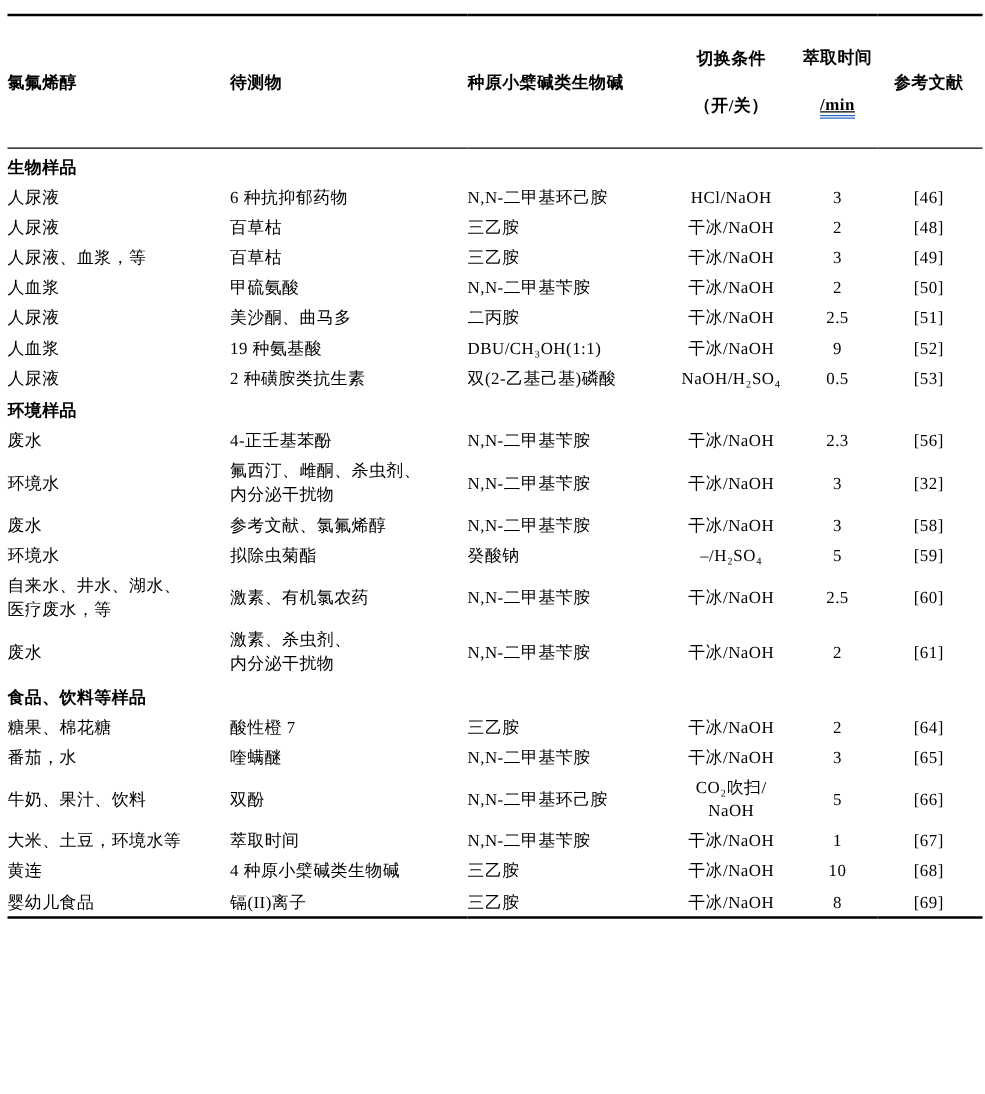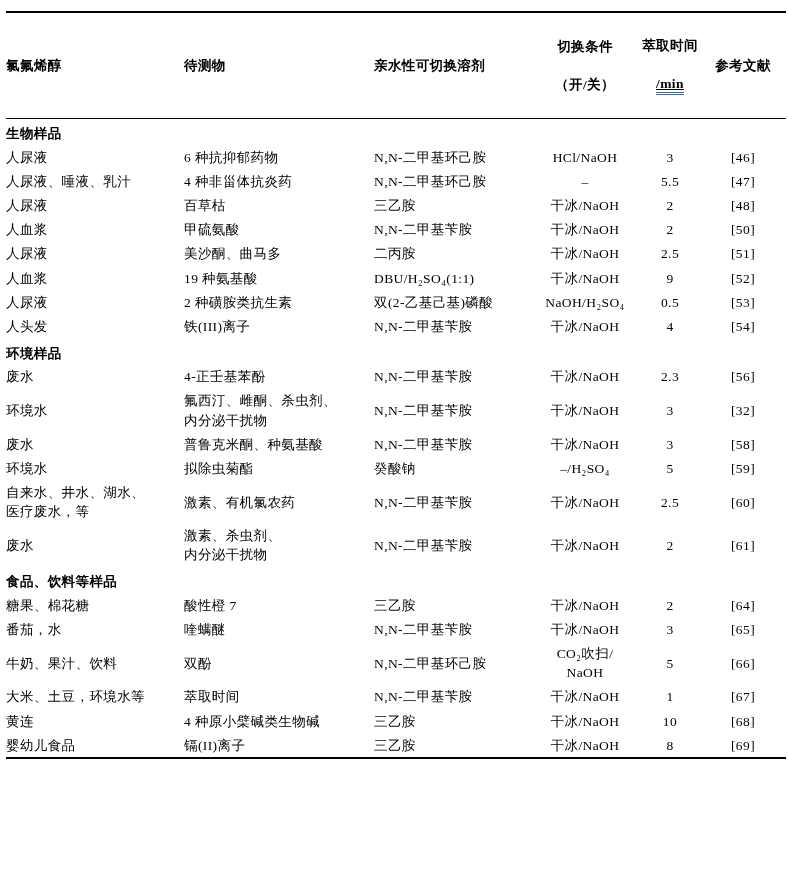--- a/index.html
+++ b/index.html
@@ -74,21 +74,21 @@
         <col class="c1">
         <col class="c2">
         <col class="c3">
         <col class="c4">
         <col class="c5">
     </colgroup>
     <thead>
       <tr>
         <th>氯氟烯醇</th>
         <th>待测物</th>
-        <th>亲水性可切换溶剂</th>
+        <th>种原小檗碱类生物碱</th>
         <th class="center">
           <span class="hdr-line">切换条件</span>
           <span class="hdr-line">（开/关）</span>
         </th>
         <th class="center">
           <span class="hdr-line">萃取时间</span>
           <span class="hdr-line"><span class="min-underline" style="border-bottom-color: rgb(47, 107, 198);">/min</span></span>
         </th>
         <th class="center">参考文献</th>
       </tr>
@@ -99,76 +99,68 @@
         </tr>
         <tr>
           <td class="c0">人尿液</td>
           <td class="c1">6 种抗抑郁药物</td>
           <td class="c2">N,N-二甲基环己胺</td>
           <td class="c3">HCl/NaOH</td>
           <td class="c4">3</td>
           <td class="c5">[46]</td>
         </tr>
         <tr>
-          <td class="c0">人尿液、唾液、乳汁</td>
-          <td class="c1">4 种非甾体抗炎药</td>
-          <td class="c2">N,N-二甲基环己胺</td>
-          <td class="c3">–</td>
-          <td class="c4">5.5</td>
-          <td class="c5">[47]</td>
-        </tr>
-        <tr>
           <td class="c0">人尿液</td>
           <td class="c1">百草枯</td>
           <td class="c2">三乙胺</td>
           <td class="c3">干冰/NaOH</td>
           <td class="c4">2</td>
           <td class="c5">[48]</td>
+        </tr>
+        <tr>
+          <td class="c0">人尿液、血浆，等</td>
+          <td class="c1">百草枯</td>
+          <td class="c2">三乙胺</td>
+          <td class="c3">干冰/NaOH</td>
+          <td class="c4">3</td>
+          <td class="c5">[49]</td>
         </tr>
         <tr>
           <td class="c0">人血浆</td>
           <td class="c1">甲硫氨酸</td>
           <td class="c2">N,N-二甲基苄胺</td>
           <td class="c3">干冰/NaOH</td>
           <td class="c4">2</td>
           <td class="c5">[50]</td>
         </tr>
         <tr>
           <td class="c0">人尿液</td>
           <td class="c1">美沙酮、曲马多</td>
           <td class="c2">二丙胺</td>
           <td class="c3">干冰/NaOH</td>
           <td class="c4">2.5</td>
           <td class="c5">[51]</td>
         </tr>
         <tr>
           <td class="c0">人血浆</td>
           <td class="c1">19 种氨基酸</td>
-          <td class="c2">DBU/H₂SO₄(1:1)</td>
+          <td class="c2">DBU/CH₃OH(1:1)</td>
           <td class="c3">干冰/NaOH</td>
           <td class="c4">9</td>
           <td class="c5">[52]</td>
         </tr>
         <tr>
           <td class="c0">人尿液</td>
           <td class="c1">2 种磺胺类抗生素</td>
           <td class="c2">双(2-乙基己基)磷酸</td>
           <td class="c3">NaOH/H₂SO₄</td>
           <td class="c4">0.5</td>
           <td class="c5">[53]</td>
         </tr>
         <tr>
-          <td class="c0">人头发</td>
-          <td class="c1">铁(III)离子</td>
-          <td class="c2">N,N-二甲基苄胺</td>
-          <td class="c3">干冰/NaOH</td>
-          <td class="c4">4</td>
-          <td class="c5">[54]</td>
-        </tr>
-        <tr>
           <td colspan="6" class="section">环境样品</td>
         </tr>
         <tr>
           <td class="c0">废水</td>
           <td class="c1">4-正壬基苯酚</td>
           <td class="c2">N,N-二甲基苄胺</td>
           <td class="c3">干冰/NaOH</td>
           <td class="c4">2.3</td>
           <td class="c5">[56]</td>
         </tr>
@@ -176,21 +168,21 @@
           <td class="c0">环境水</td>
           <td class="c1">氟西汀、雌酮、杀虫剂、
 内分泌干扰物</td>
           <td class="c2">N,N-二甲基苄胺</td>
           <td class="c3">干冰/NaOH</td>
           <td class="c4">3</td>
           <td class="c5">[32]</td>
         </tr>
         <tr>
           <td class="c0">废水</td>
-          <td class="c1">普鲁克米酮、种氨基酸</td>
+          <td class="c1">参考文献、氯氟烯醇</td>
           <td class="c2">N,N-二甲基苄胺</td>
           <td class="c3">干冰/NaOH</td>
           <td class="c4">3</td>
           <td class="c5">[58]</td>
         </tr>
         <tr>
           <td class="c0">环境水</td>
           <td class="c1">拟除虫菊酯</td>
           <td class="c2">癸酸钠</td>
           <td class="c3">–/H₂SO₄</td>

